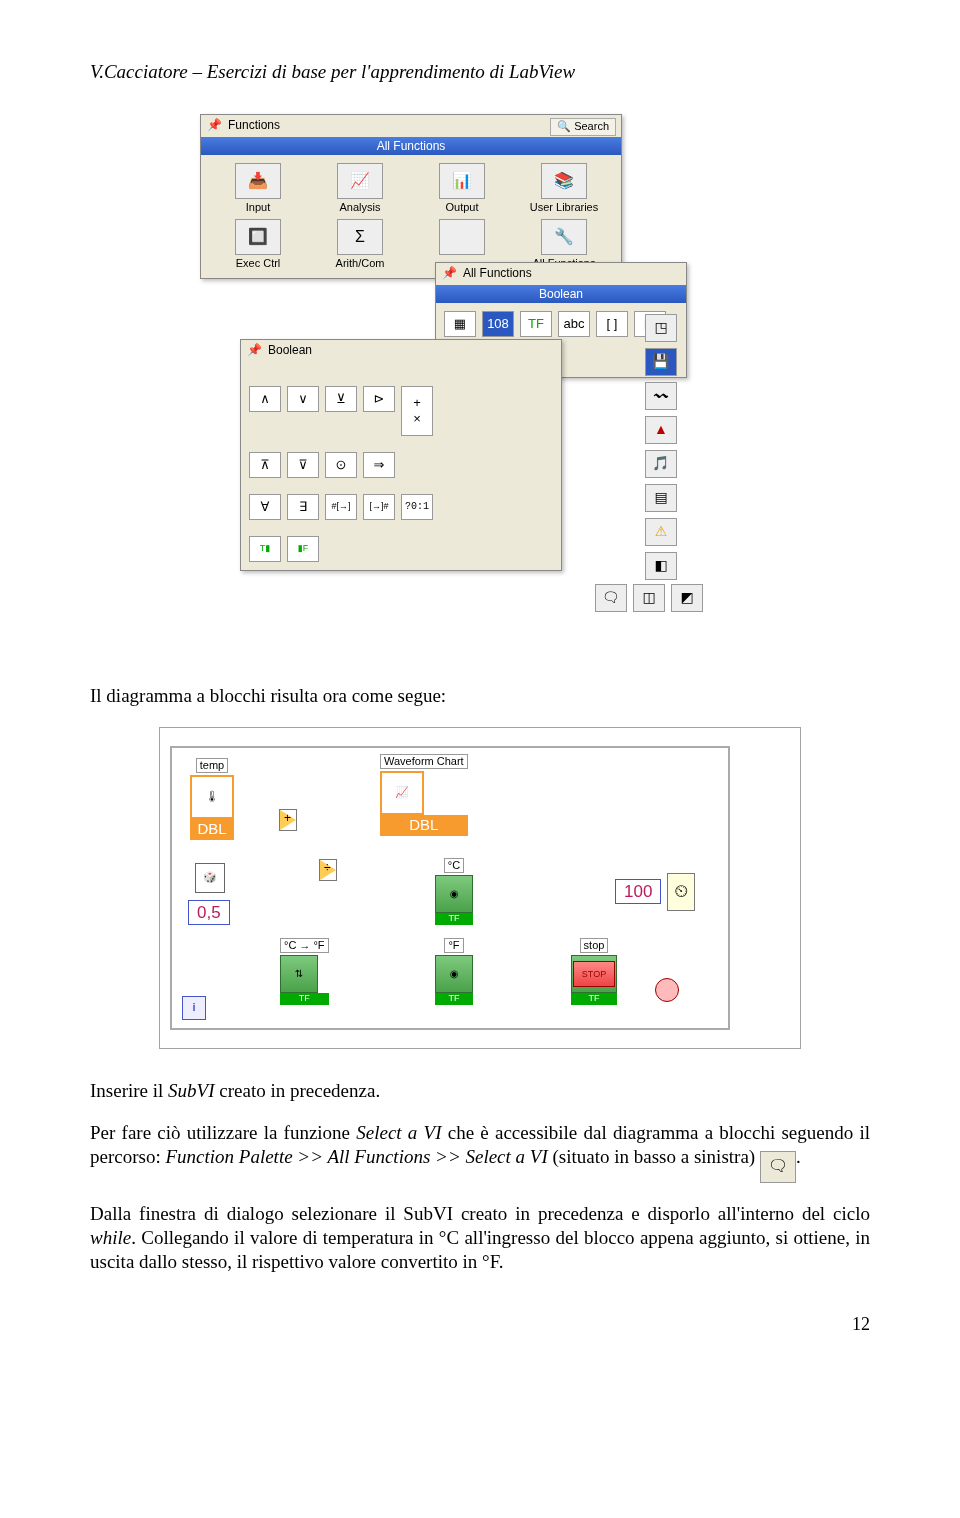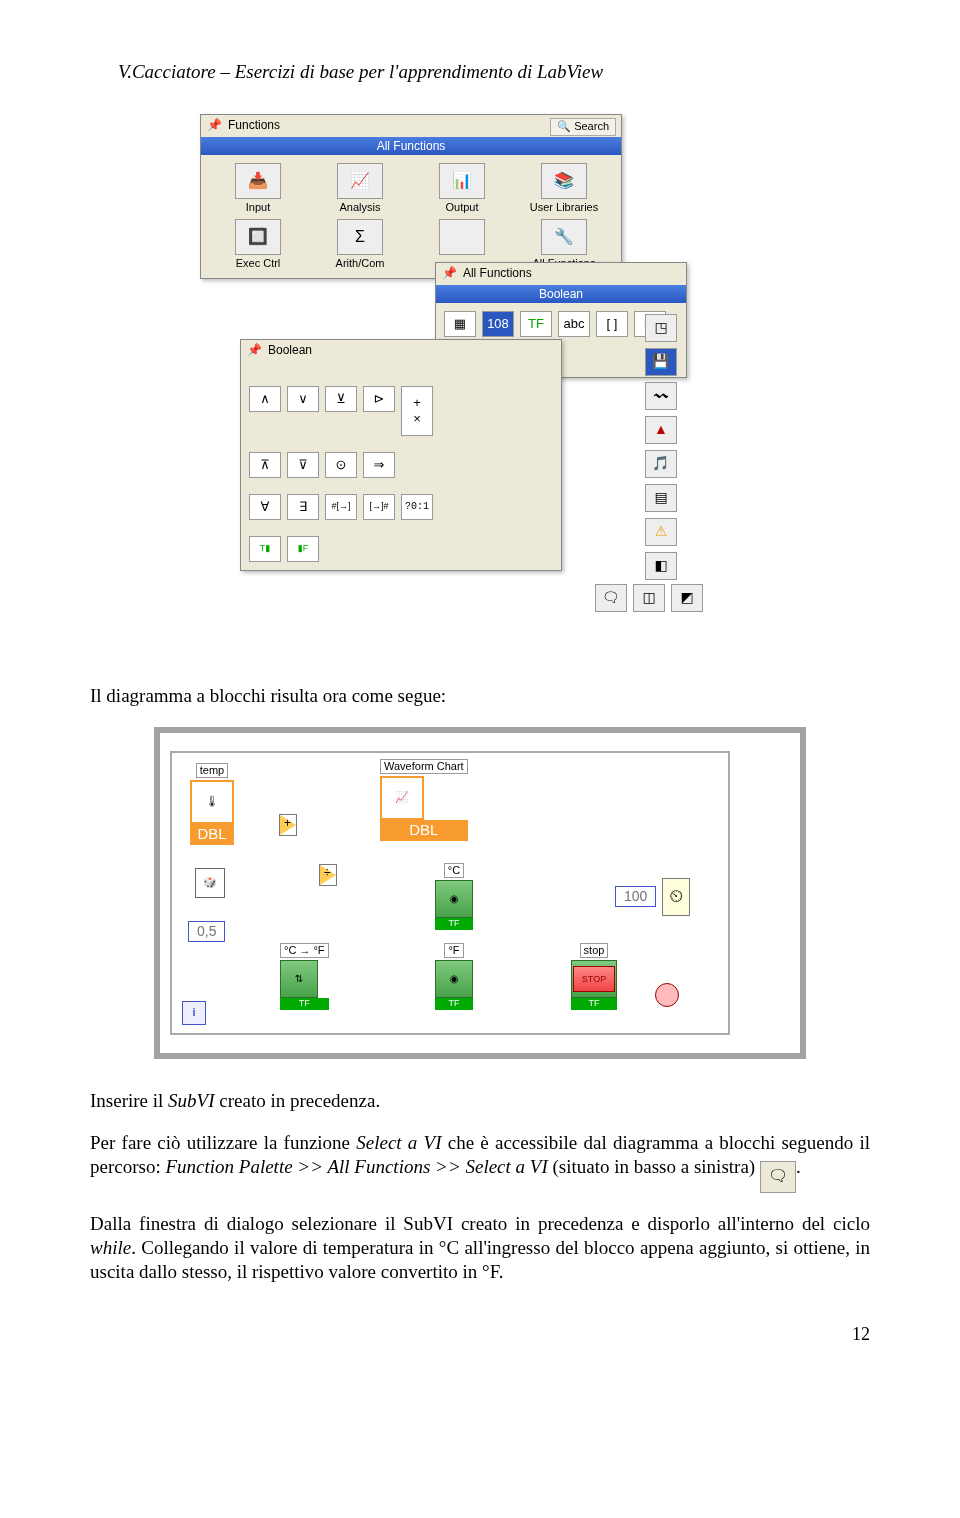--- a/index.html
+++ b/index.html
@@ -1,17 +1,17 @@
 <!DOCTYPE html>
 <html><head>
 <meta charset="utf-8">
 <style>
   body { margin:0; background:#fff; font-family:"Times New Roman", serif; width:960px; }
   .page { padding:60px 90px 50px 90px; font-size:19px; line-height:1.25; }
-  .header { font-style:italic; text-align:left; margin-bottom:30px;margin-left:28px; }
+  .header { font-style:italic; text-align:left; margin-bottom:30px; }
   .justify { text-align:justify; }
   .italic { font-style:italic; }
   .fig { margin:18px 0 30px 0; display:flex; justify-content:center; }
 
   
   .palette-wrap { position:relative; width:560px; height:540px; font-family:Tahoma, Arial, sans-serif; font-size:12px; color:#000; }
   .win { position:absolute; background:#ece9d8; border:1px solid #888; box-shadow:2px 2px 4px rgba(0,0,0,0.25); }
   .titlebar { display:flex; align-items:center; gap:6px; height:22px; padding:0 6px; }
   .pin { color:#2a5db0; font-weight:bold; }
   .bluebar { background:linear-gradient(#4a7de0,#2a58c0); color:#fff; text-align:center; height:18px; line-height:18px; font-size:12px; }
@@ -19,30 +19,30 @@
   .cell { text-align:center; }
   .ico { width:44px; height:34px; margin:0 auto 2px auto; border:1px solid #999; background:#eee; display:flex; align-items:center; justify-content:center; font-size:16px; }
   .lbl { font-size:11px; }
   .searchbtn { position:absolute; right:5px; top:3px; font-size:11px; background:#f4f2e8; border:1px solid #aaa; padding:1px 6px; display:flex; align-items:center; gap:3px; }
   .iconrow { display:flex; flex-wrap:wrap; gap:6px; padding:8px; }
   .palico { width:30px; height:24px; border:1px solid #999; background:#fff; display:flex; align-items:center; justify-content:center; font-size:13px; }
   .side-col { position:absolute; display:flex; flex-direction:column; gap:6px; }
   .side-ico { width:30px; height:26px; border:1px solid #999; background:#eee; display:flex; align-items:center; justify-content:center; font-size:14px; }
 
   
-  .diagram { border:6px solid #a3a3a3; background:#fff; width:640px; height:320px; position:relative; font-family:Tahoma,Arial,sans-serif; font-size:11px; }
+  .diagram { border:1px solid #a3a3a3; background:#fff; width:640px; height:320px; position:relative; font-family:Tahoma,Arial,sans-serif; font-size:11px; }
   .while { position:absolute; left:10px; top:18px; right:70px; bottom:18px; border:2px solid #aaa; background:#fff; }
   .node { position:absolute; text-align:center; }
   .nodelbl { border:1px solid #999; background:#fff; padding:0 3px; display:inline-block; margin-bottom:2px; font-size:11px; }
   .tri { width:0;height:0;border-top:10px solid transparent;border-bottom:10px solid transparent;border-left:16px solid #ffcc55; display:block; margin:2px auto; box-shadow:0 0 0 1px #777; }
   .green { width:36px; height:36px; background:linear-gradient(#7ec97e,#4aa24a); border:1px solid #2e6e2e; display:flex; align-items:center; justify-content:center; font-size:10px; color:#000; }
   .orange { width:40px; height:40px; background:#fff; border:2px solid #f79b2e; display:flex; align-items:center; justify-content:center; }
   .dbl { background:#f79b2e; color:#fff; font-size:15px; padding:1px 3px; }
   .dice { width:28px;height:28px;border:1px solid #666;background:#fff; display:flex;align-items:center;justify-content:center; }
-  .numbox { border:1px solid #4455cc; background:#fff; color:#737373; padding:1px 8px; font-size:14px; }
+  .numbox { border:1px solid #4455cc; background:#fff; color:#be185d; padding:1px 8px; font-size:17px; }
   .metro { width:26px;height:36px;border:1px solid #777;background:#ffd; display:flex;align-items:center;justify-content:center;font-size:18px; }
   .stopbtn { width:40px;height:24px;background:linear-gradient(#f88,#e44); border:1px solid #900; color:#900; font-size:9px; display:flex;align-items:center;justify-content:center; }
   .loopstop { width:22px;height:22px;border:1px solid #900;border-radius:50%;background:#fbb; }
   .iterm { width:22px;height:22px;border:1px solid #4455cc;background:#eef;display:flex;align-items:center;justify-content:center;color:#4455cc;font-weight:bold; }
 
   .inline-icon { display:inline-block; width:34px; height:30px; vertical-align:-8px; border:1px solid #999; background:#ece9d8; text-align:center; font: 16px/28px sans-serif; }
   .pagenum { text-align:right; margin-top:40px; font-size:18px; }
 </style>
 </head>
 <body>
@@ -194,21 +194,21 @@
 
       <div class="node" style="left:160px; top:130px;">
         <span class="tri"></span>
         <div style="position:absolute;left:4px;top:3px;font-size:12px;">÷</div>
       </div>
 
       <div class="node" style="left:35px; top:135px;">
         <div class="dice">🎲</div>
       </div>
 
-      <div class="node" style="left:28px; top:188px;">
+      <div class="node" style="left:28px; top:172px;">
         <div class="numbox">0,5</div>
       </div>
 
       <div class="node" style="left:275px; top:130px;">
         <div class="nodelbl">°C</div>
         <div class="green">◉</div>
         <div style="background:#0a0;color:#fff;font-size:9px;padding:0 3px;">TF</div>
       </div>
 
       <div class="node" style="left:275px; top:210px;">

